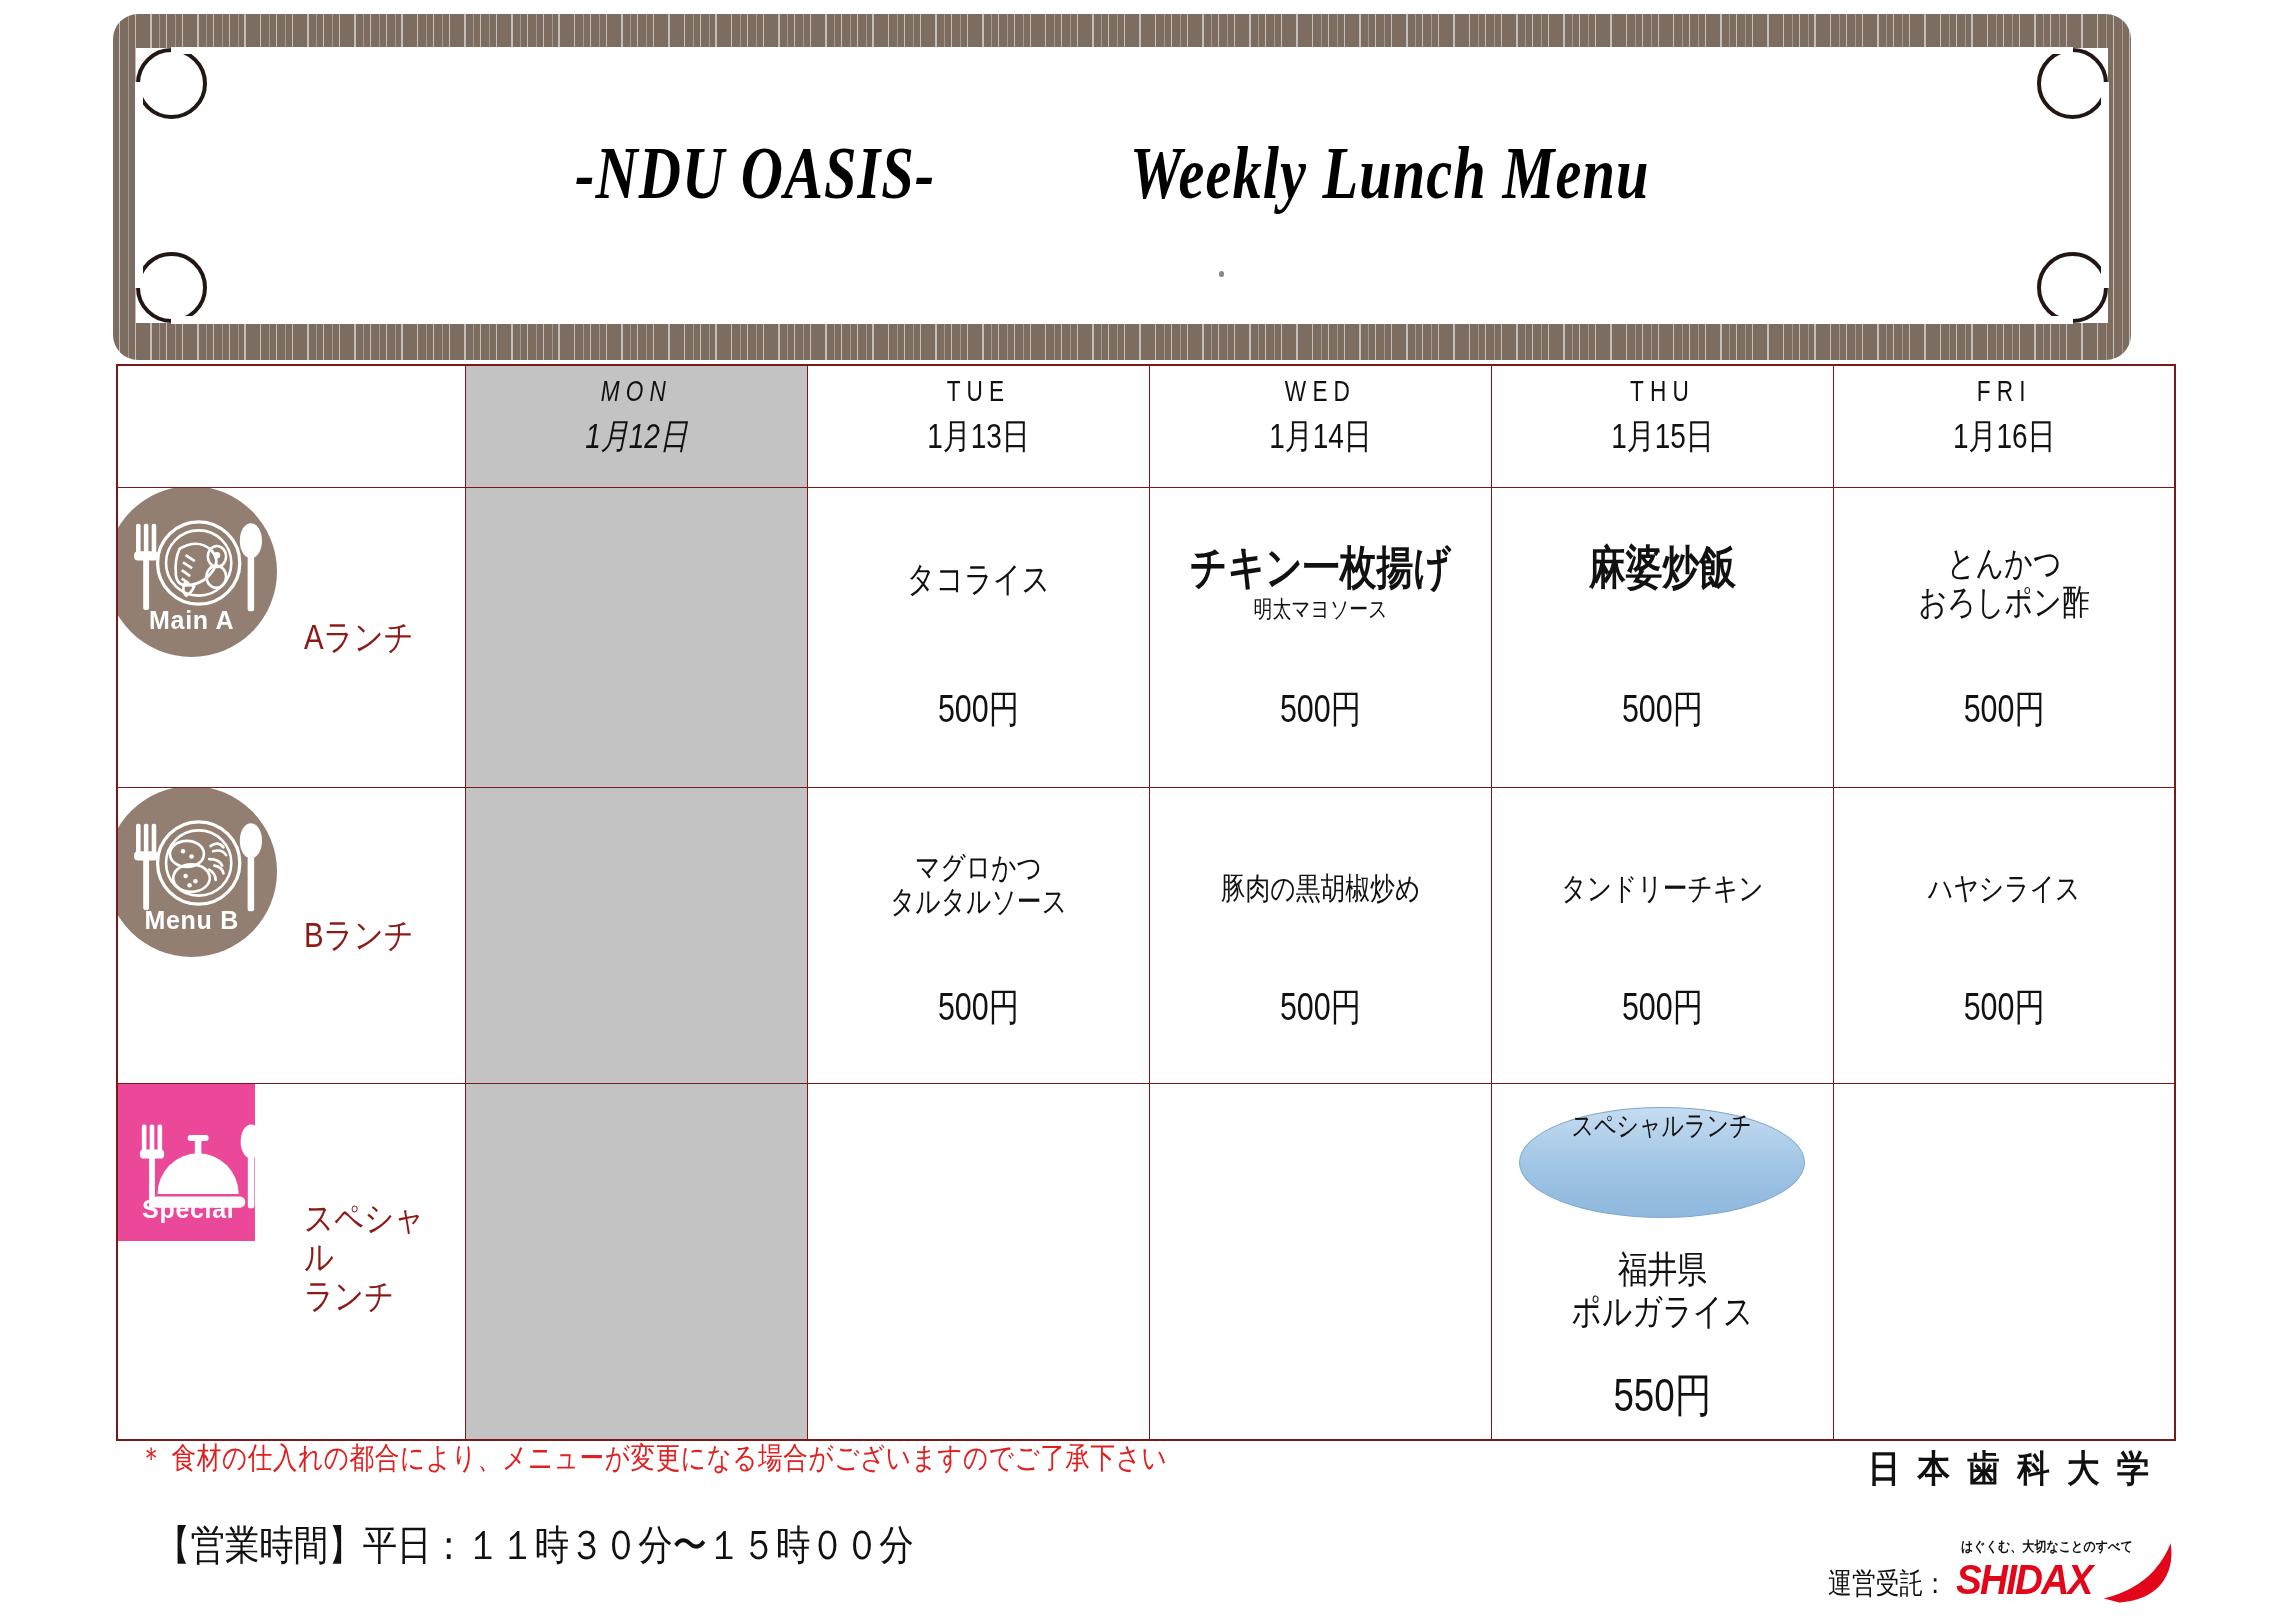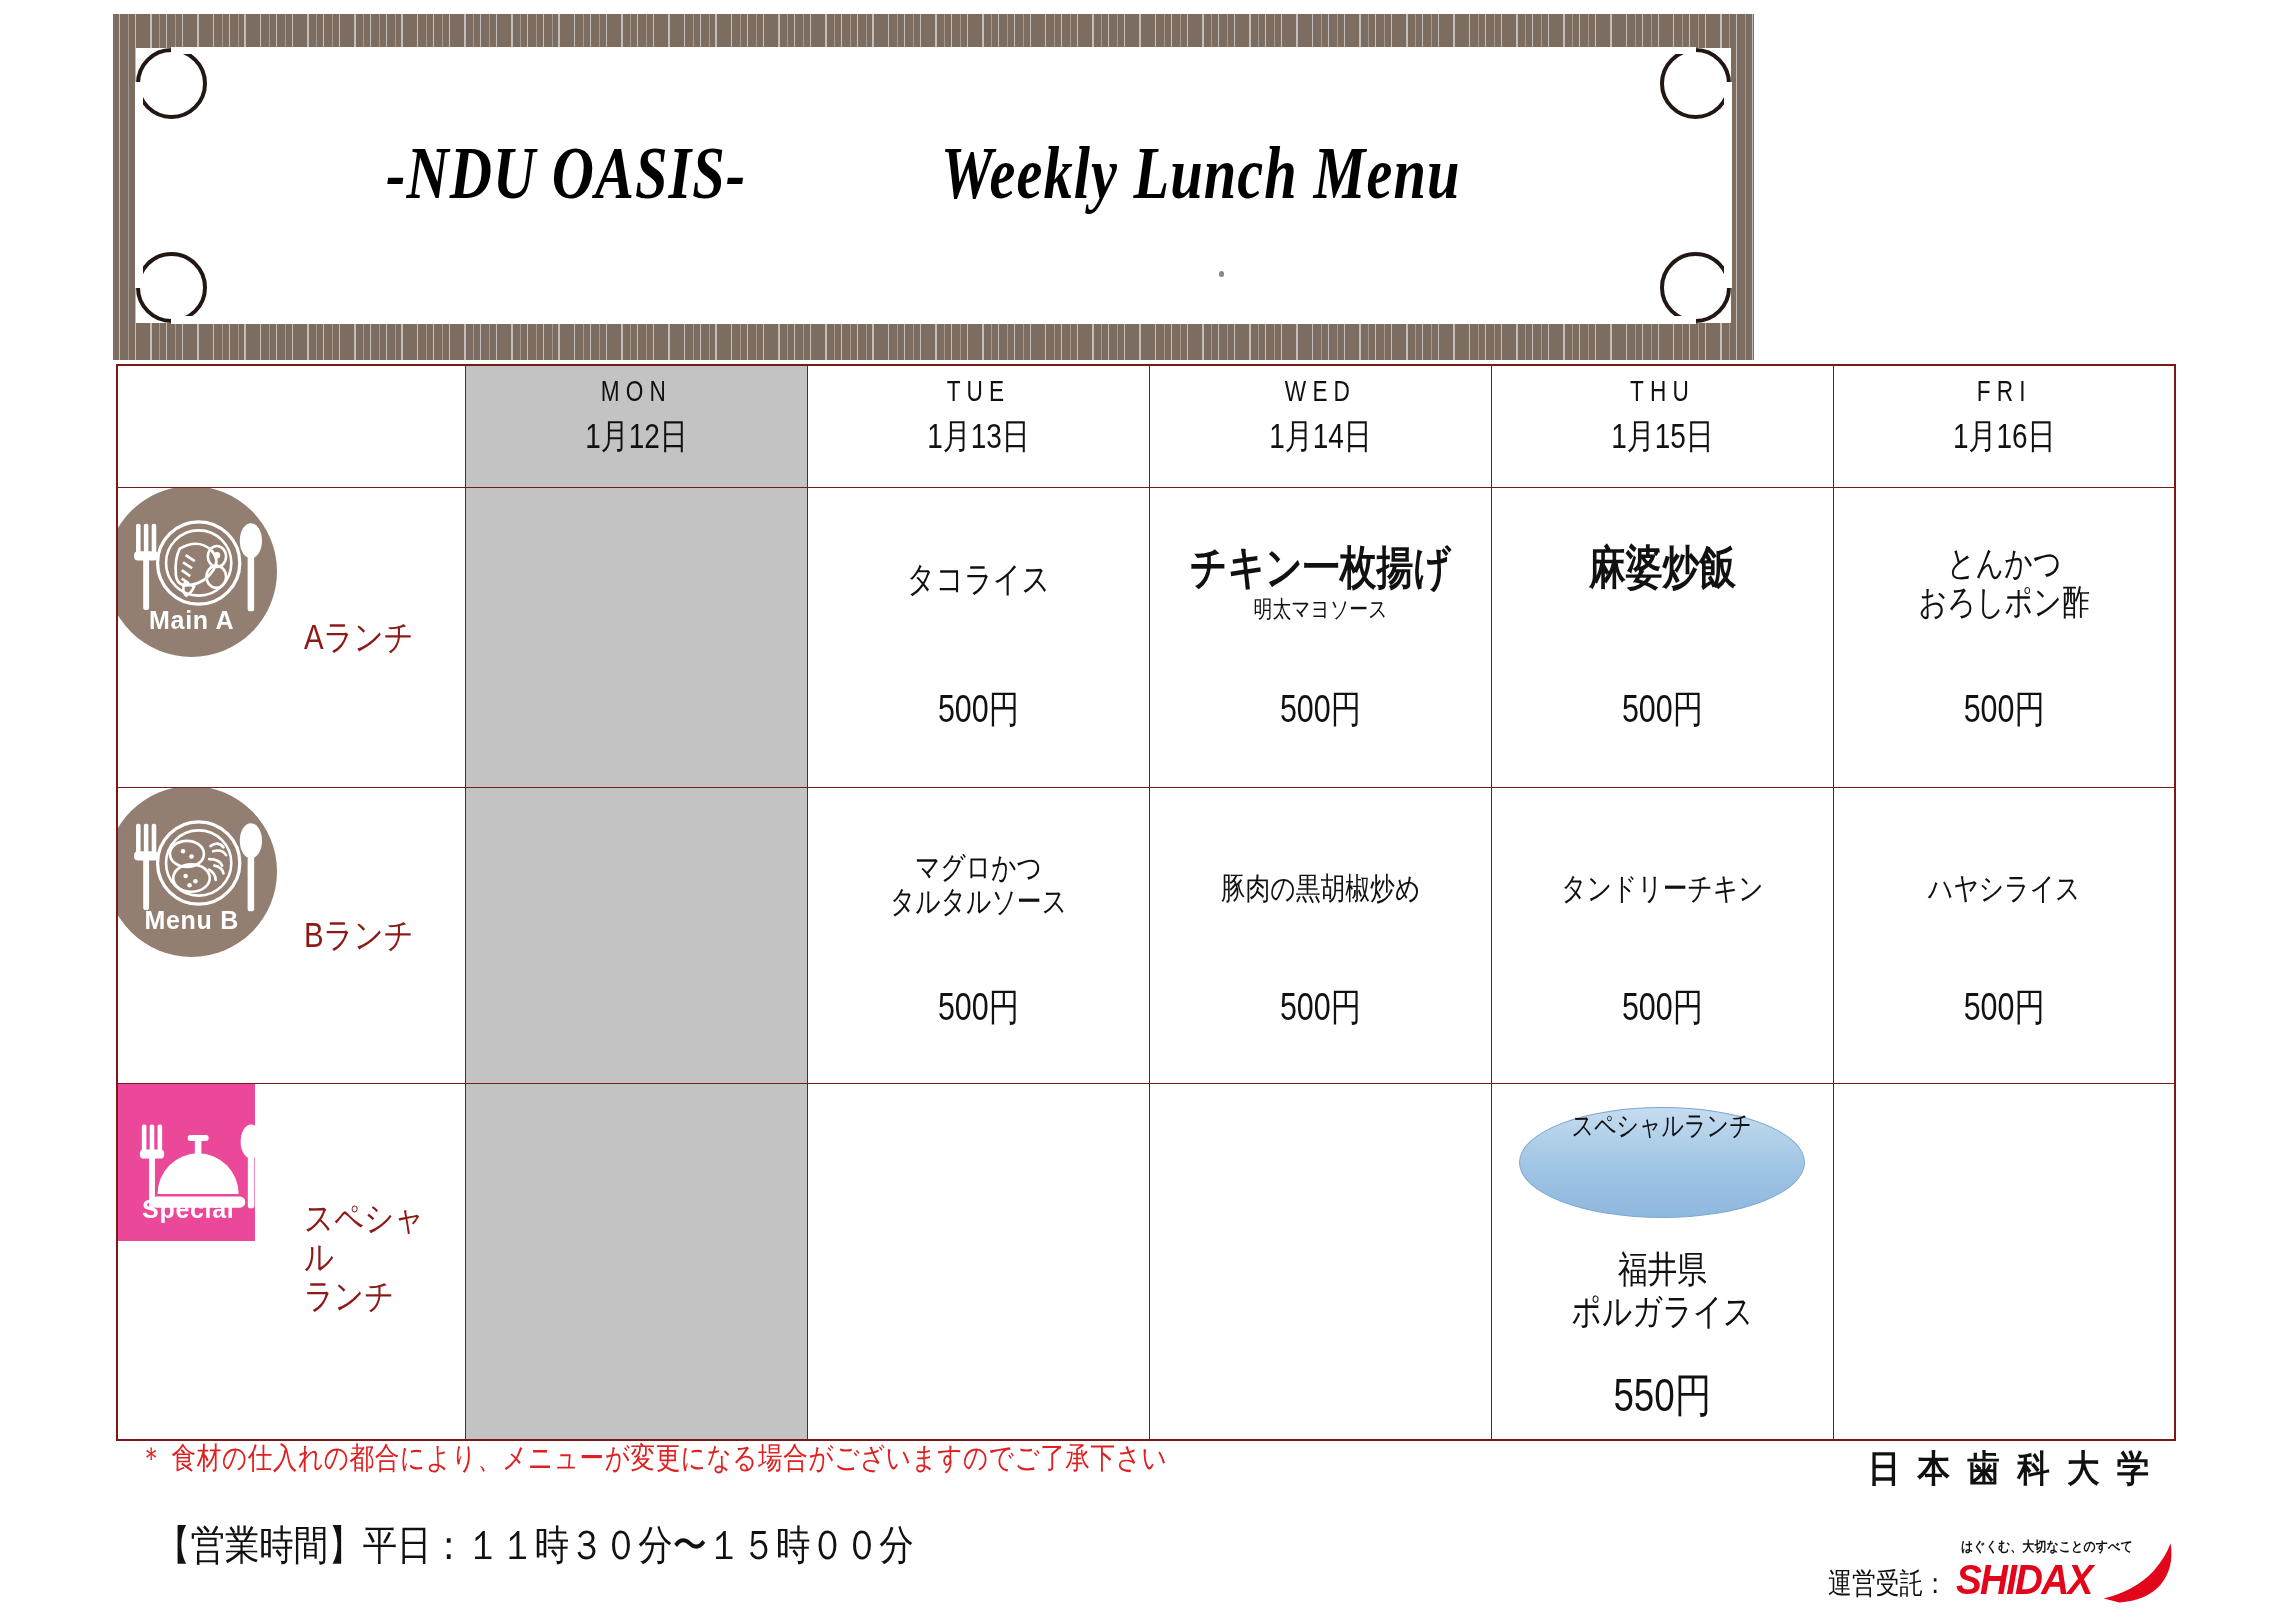--- a/index.html
+++ b/index.html
@@ -6,32 +6,33 @@
   body{
     width:2295px;height:1623px;
     background:#ffffff;
     font-family:"Liberation Sans","DejaVu Sans",sans-serif;
     overflow:hidden;
     position:relative;
   }
 
   
   .banner{
-    position:absolute;left:113px;top:14.4px;width:1641px;height:346px;
+    position:absolute;left:113px;top:14.4px;width:2018px;height:346px;
     background:
       repeating-linear-gradient(to right,
         rgba(255,255,255,0.00) 0px,
         rgba(255,255,255,0.00) 5.9px,
         rgba(255,255,255,0.55) 5.9px,
         rgba(255,255,255,0.55) 7.2px,
         rgba(255,255,255,0.00) 7.2px,
         rgba(255,255,255,0.00) 15px,
         rgba(255,255,255,0.30) 15px,
         rgba(255,255,255,0.30) 15.7px),
       #7d6d61;
+    border-radius: 25px;
   }
   .banner-inner{
     position:absolute;left:23.6px;top:34px;right:23.6px;bottom:38px;
     background:#ffffff;
     border:4.6px solid #231714;
     box-sizing:border-box;
   }
   
   .notch{position:absolute;width:35px;height:35px;background:#ffffff;}
   .notch::before{
@@ -88,21 +89,21 @@
     background:#ffffff;
   }
   col.c-label{width:348px;}
   col.c-day{width:342px;}
 
   tr.r-head{height:122px;}
   tr.r-a{height:300px;}
   tr.r-b{height:296px;}
   tr.r-s{height:357px;}
 
-  td.closed{background:#c3c3c3;}
+  td.closed{background:#c3c3c3;font-style:italic;}
 
   
   .day-head{
     text-align:center;
     padding-top:9.2px;
   }
   .day-abbr{
     font-size:29px;letter-spacing:7.9px;color:#111;
     font-family:"Liberation Sans","DejaVu Sans",sans-serif;
     transform:scaleX(0.78);display:block;

